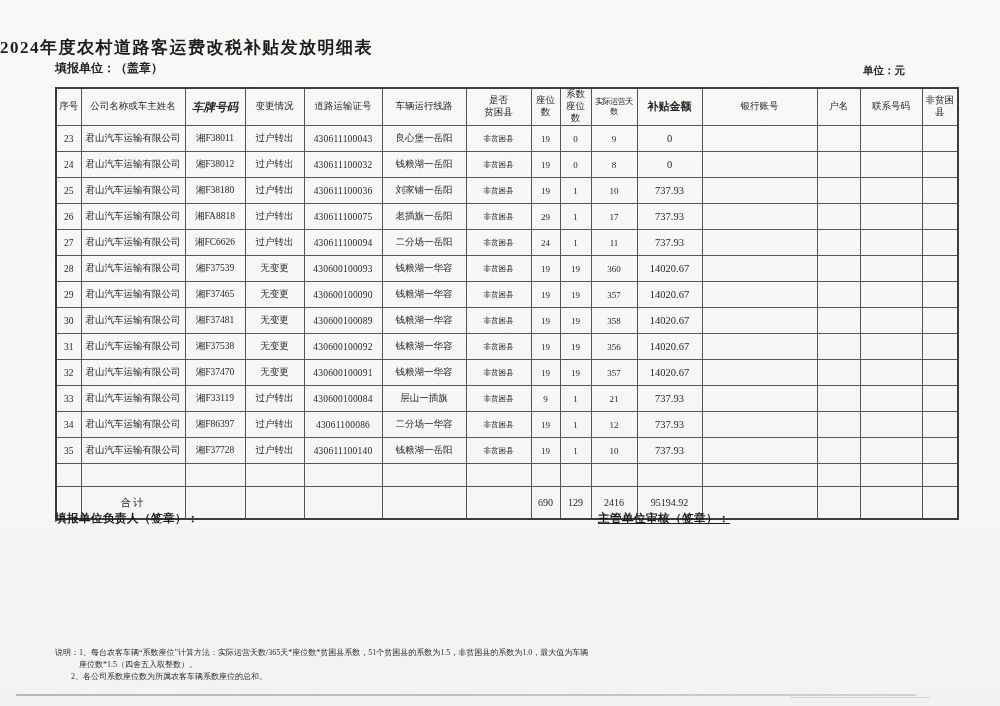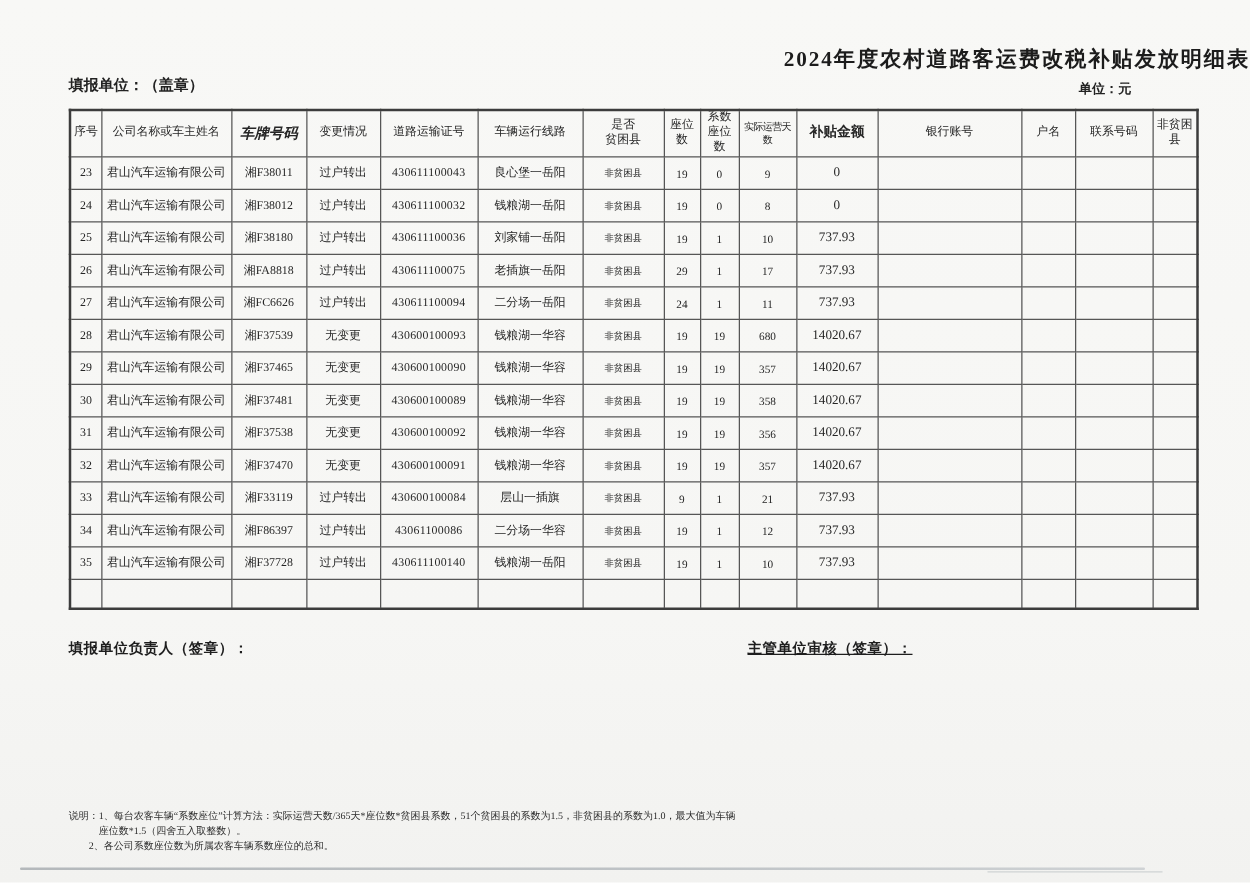--- a/index.html
+++ b/index.html
@@ -7,21 +7,21 @@
     width: 1000px; height: 706px;
     background: linear-gradient(180deg, #f8f8f6 0%, #f6f6f4 70%, #f2f2f0 100%);
     font-family: "Liberation Serif", serif;
     color: #262626;
     overflow: hidden;
   }
   .page { position: relative; width: 1000px; height: 706px; }
 
   .doc-title {
     position: absolute; top: 36px; left: 0; width: 100%;
-    text-align: right; font-size: 17px; font-weight: 700;
+    text-align: left; font-size: 17px; font-weight: 700;
     letter-spacing: 1.5px; color: #1c1c1c;
   }
   .label-left {
     position: absolute; left: 55px; top: 60px;
     font-size: 12px; font-weight: 700; color: #222;
   }
   .label-right {
     position: absolute; right: 95px; top: 64px;
     font-size: 10.5px; font-weight: 700; color: #222;
   }
@@ -221,21 +221,21 @@
         <tr>
           <td>28</td>
           <td>君山汽车运输有限公司</td>
           <td>湘F37539</td>
           <td>无变更</td>
           <td>430600100093</td>
           <td>钱粮湖一华容</td>
           <td>非贫困县</td>
           <td>19</td>
           <td>19</td>
-          <td>680</td>
+          <td>360</td>
           <td>14020.67</td>
           <td></td>
           <td></td>
           <td></td>
           <td></td>
         </tr>
         <tr>
           <td>29</td>
           <td>君山汽车运输有限公司</td>
           <td>湘F37465</td>
@@ -364,20 +364,37 @@
           <td></td>
           <td></td>
           <td></td>
           <td></td>
           <td></td>
           <td></td>
           <td></td>
           <td></td>
           <td></td>
         </tr>
+        <tr class="total-row">
+          <td></td>
+          <td>合计</td>
+          <td></td>
+          <td></td>
+          <td></td>
+          <td></td>
+          <td></td>
+          <td>690</td>
+          <td>129</td>
+          <td>2416</td>
+          <td>95194.92</td>
+          <td></td>
+          <td></td>
+          <td></td>
+          <td></td>
+        </tr>
       </tbody>
   </table>
 
   <div class="sig left">填报单位负责人（签章）：</div>
   <div class="sig right">主管单位审核（签章）：</div>
 
   <div class="notes">说明：1、每台农客车辆“系数座位”计算方法：实际运营天数/365天*座位数*贫困县系数，51个贫困县的系数为1.5，非贫困县的系数为1.0，最大值为车辆
             座位数*1.5（四舍五入取整数）。
         2、各公司系数座位数为所属农客车辆系数座位的总和。</div>
 

